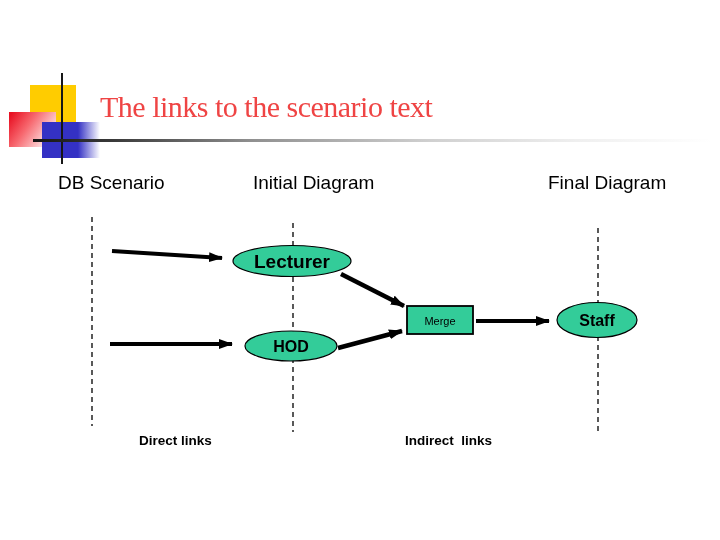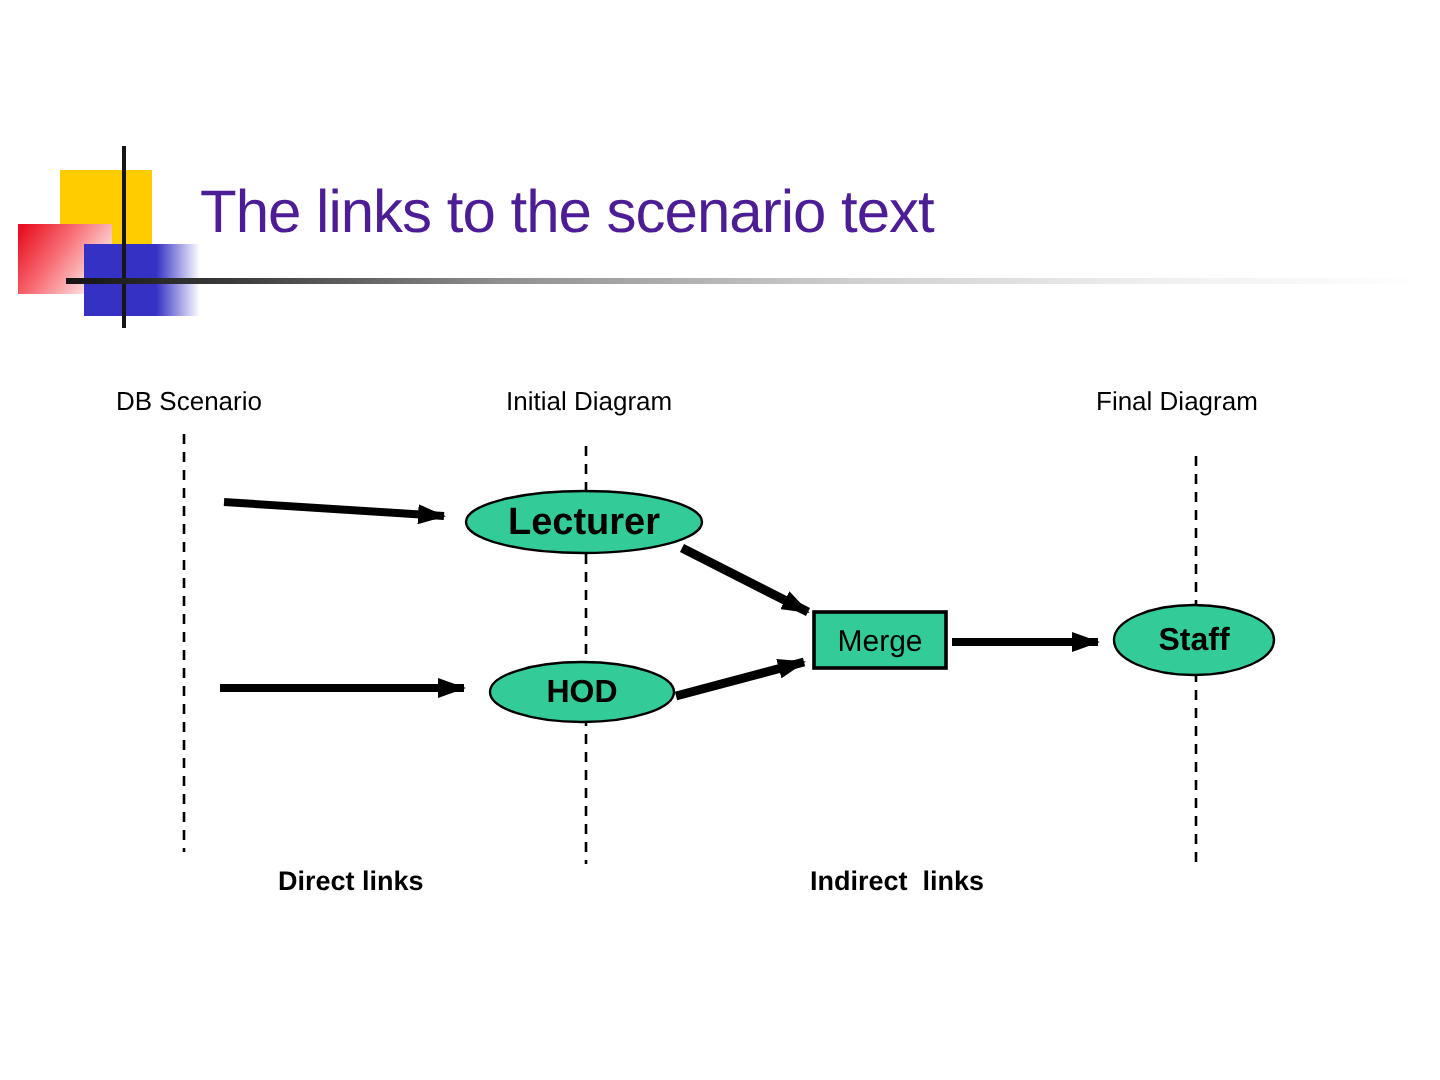--- a/index.html
+++ b/index.html
@@ -15,50 +15,50 @@
     background:linear-gradient(to right,#3431c4 0%,#3431c4 62%,rgba(52,49,196,0) 100%);}
   .deco-vline{position:absolute;left:61px;top:73px;width:2px;height:91px;background:#161616;}
   .deco-hline{position:absolute;left:33px;top:139px;width:679px;height:3px;
     background:linear-gradient(to right,#141414 0%,#3a3a3a 12%,#8f8f8f 32%,#cfcfcf 58%,#efefef 80%,rgba(255,255,255,0) 100%);}
   
   .title{
     position:absolute;left:100px;top:90px;width:600px;margin:0;
     font-size:30px;font-weight:400;letter-spacing:-0.5px;color:#2e3192;white-space:nowrap;
   }
   
-  .col-label{position:absolute;top:193px;font-size:13px;white-space:nowrap;}
+  .col-label{position:absolute;top:172px;font-size:19px;white-space:nowrap;}
   .col-db{left:58px;}
   .col-initial{left:253px;}
   .col-final{left:548px;}
   
   .diagram{position:absolute;left:0;top:0;width:720px;height:540px;}
   
   .node-label{position:absolute;transform:translate(-50%,-50%);font-weight:700;
     font-size:16px;white-space:nowrap;}
   .label-lecturer{left:292px;top:262px;font-size:19px;}
   .label-hod{left:291px;top:347px;}
   .label-staff{left:597px;top:321px;font-size:16px;}
-  .label-merge{left:440px;top:321px;font-weight:400;font-size:15px;}
+  .label-merge{left:440px;top:321px;font-weight:400;font-size:11px;}
   
   .legend-label{position:absolute;top:433px;font-size:13.5px;font-weight:700;white-space:pre;}
   .legend-direct{left:139px;text-align:center;}
   .legend-indirect{left:385px;margin-left:20px;}
 </style>
 </head>
 <body>
 
 <div class="slide">
 
   <div class="deco-yellow"></div>
   <div class="deco-red"></div>
   <div class="deco-blue"></div>
   <div class="deco-vline"></div>
   <div class="deco-hline"></div>
 
-  <h1 class="title" style="color: #4c1d95;">The links to the scenario text</h1>
+  <h1 class="title" style="color: #ef4444; font-family: Liberation Serif, serif;">The links to the scenario text</h1>
 
   <div class="col-label col-db">DB Scenario</div>
   <div class="col-label col-initial">Initial Diagram</div>
   <div class="col-label col-final">Final Diagram</div>
 
   <svg class="diagram" viewBox="0 0 720 540" xmlns="http://www.w3.org/2000/svg">
     <defs>
       <marker id="arrow" viewBox="0 0 14 10" refX="13" refY="5" markerWidth="14" markerHeight="10" orient="auto" markerUnits="userSpaceOnUse">
         <path d="M0,0 L14,5 L0,10 Z" fill="#000"></path>
       </marker>

